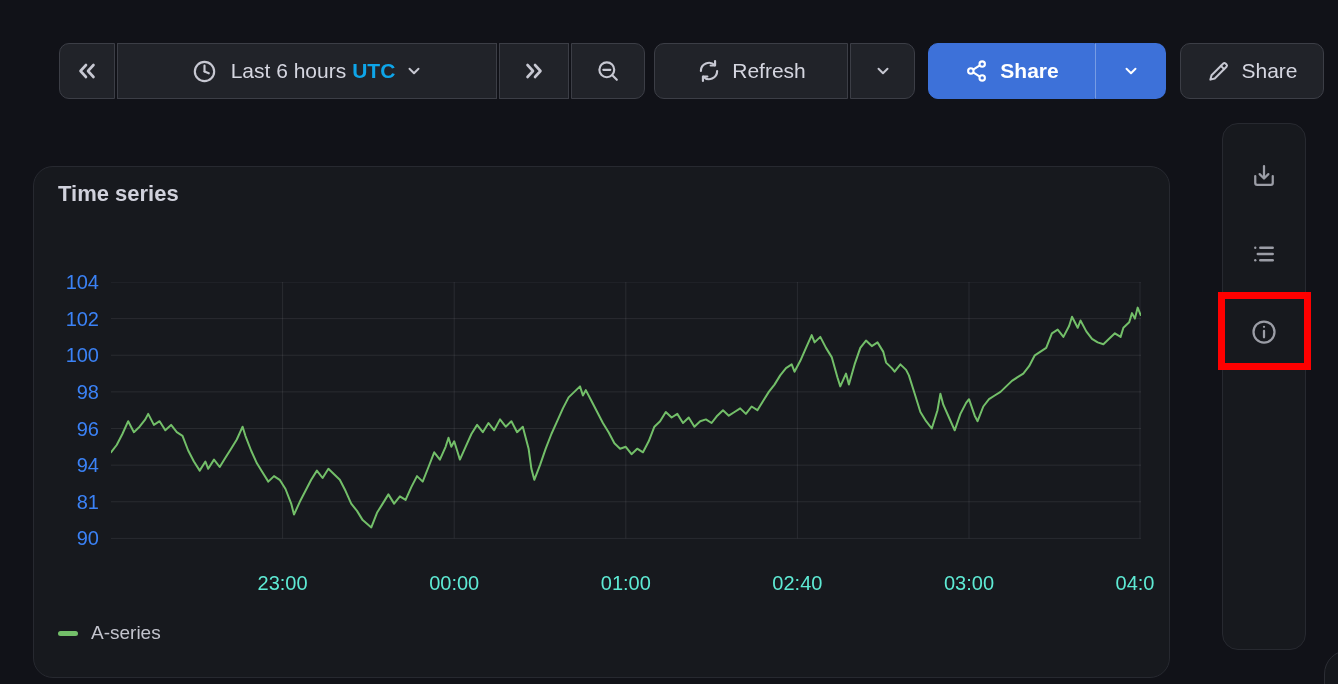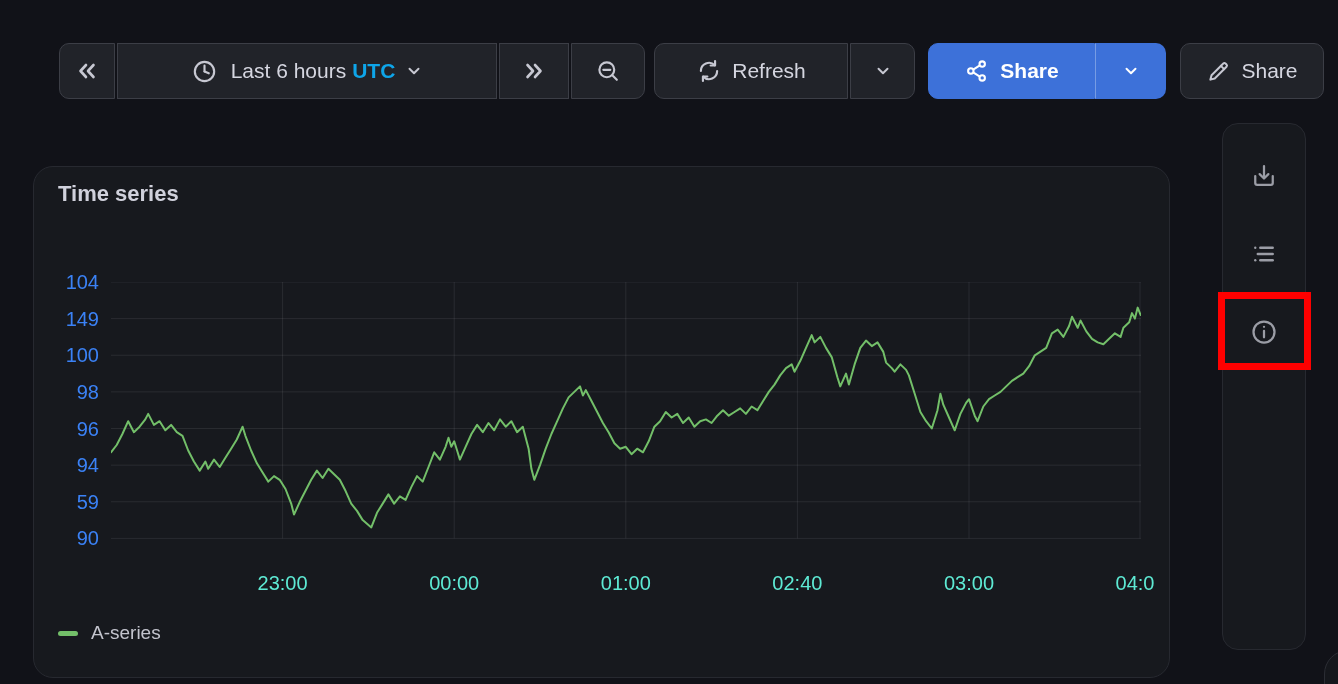--- a/index.html
+++ b/index.html
@@ -145,26 +145,26 @@
       </span>
       <span>Share</span>
     </button>
   </div>
 
   <section class="panel">
     <h2>Time series</h2>
     <div class="chart-clip">
       <div id="ylabels">
           <div class="ylab" style="top: 102px;">104</div>
-          <div class="ylab" style="top: 138.629px;">149</div>
+          <div class="ylab" style="top: 138.629px;">102</div>
           <div class="ylab" style="top: 175.257px;">100</div>
           <div class="ylab" style="top: 211.886px;">98</div>
           <div class="ylab" style="top: 248.514px;">96</div>
           <div class="ylab" style="top: 285.143px;">94</div>
-          <div class="ylab" style="top: 321.771px;">59</div>
+          <div class="ylab" style="top: 321.771px;">81</div>
           <div class="ylab" style="top: 358.4px;">90</div>
         </div>
       <svg id="chart" class="chart-svg" width="1030" height="258" viewBox="0 0 1030 258">
           <line x1="0" x2="1030" y1="0" y2="0" stroke="rgba(204,204,220,0.10)" stroke-width="1"></line>
           <line x1="0" x2="1030" y1="36.628571428571426" y2="36.628571428571426" stroke="rgba(204,204,220,0.10)" stroke-width="1"></line>
           <line x1="0" x2="1030" y1="73.25714285714285" y2="73.25714285714285" stroke="rgba(204,204,220,0.10)" stroke-width="1"></line>
           <line x1="0" x2="1030" y1="109.88571428571427" y2="109.88571428571427" stroke="rgba(204,204,220,0.10)" stroke-width="1"></line>
           <line x1="0" x2="1030" y1="146.5142857142857" y2="146.5142857142857" stroke="rgba(204,204,220,0.10)" stroke-width="1"></line>
           <line x1="0" x2="1030" y1="183.14285714285714" y2="183.14285714285714" stroke="rgba(204,204,220,0.10)" stroke-width="1"></line>
           <line x1="0" x2="1030" y1="219.77142857142854" y2="219.77142857142854" stroke="rgba(204,204,220,0.10)" stroke-width="1"></line>

